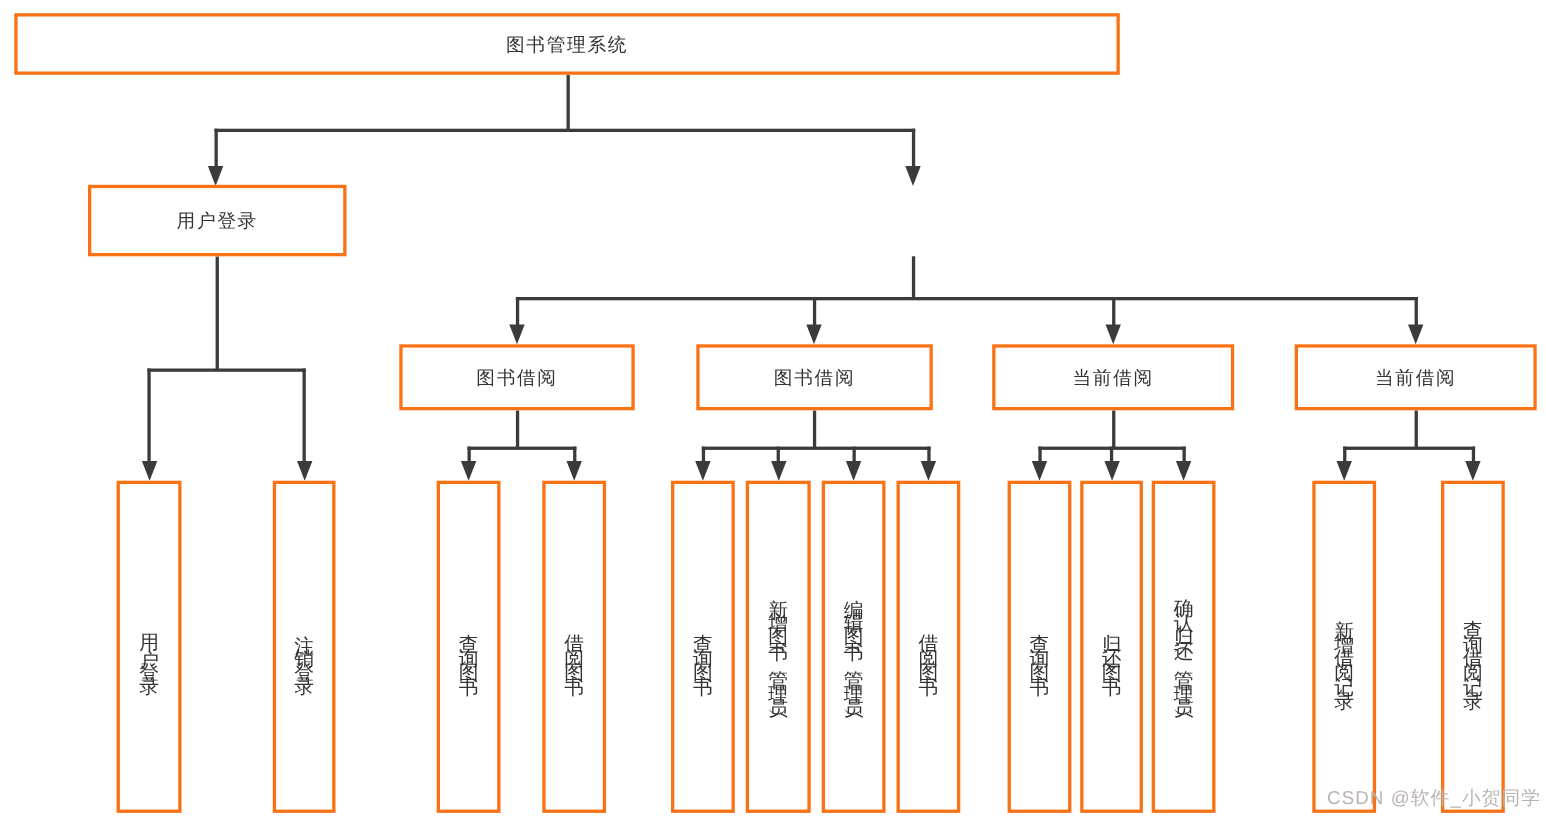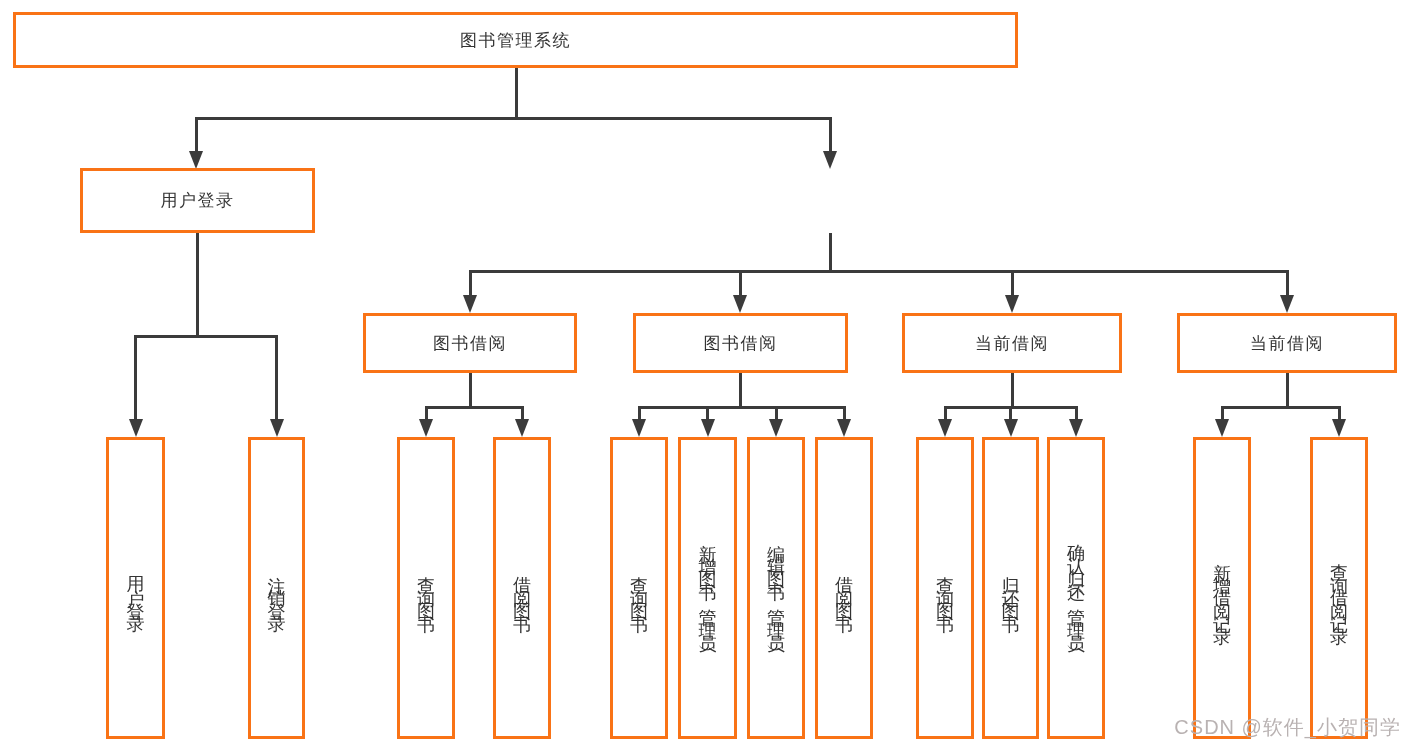--- a/index.html
+++ b/index.html
@@ -64,21 +64,21 @@
   #n-leaf-borrow-book-2       { left: 815px;  width: 58px; }
   #n-leaf-query-book-3        { left: 916px;  width: 58px; }
   #n-leaf-return-book         { left: 982px;  width: 57px; }
   #n-leaf-confirm-return      { left: 1047px; width: 58px; }
   #n-leaf-add-borrow-record   { left: 1193px; width: 58px; }
   #n-leaf-query-borrow-record { left: 1310px; width: 58px; }
   #watermark {
     position: absolute;
     right: 4px;
     top: 714px;
-    font-size: 20px;
+    font-size: 17px;
     color: #b9b2b2;
     letter-spacing: 1px;
     z-index: 6;
     white-space: nowrap;
   }
 </style>
 </head>
 <body>
 
 <div id="canvas">

